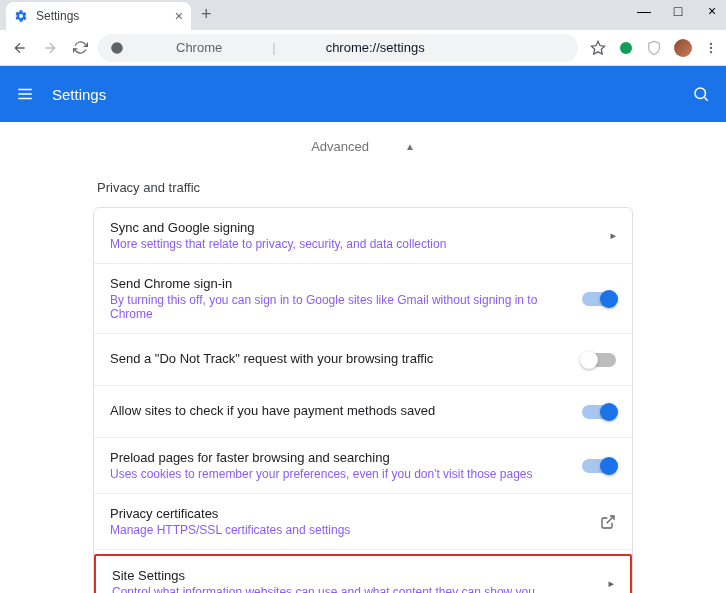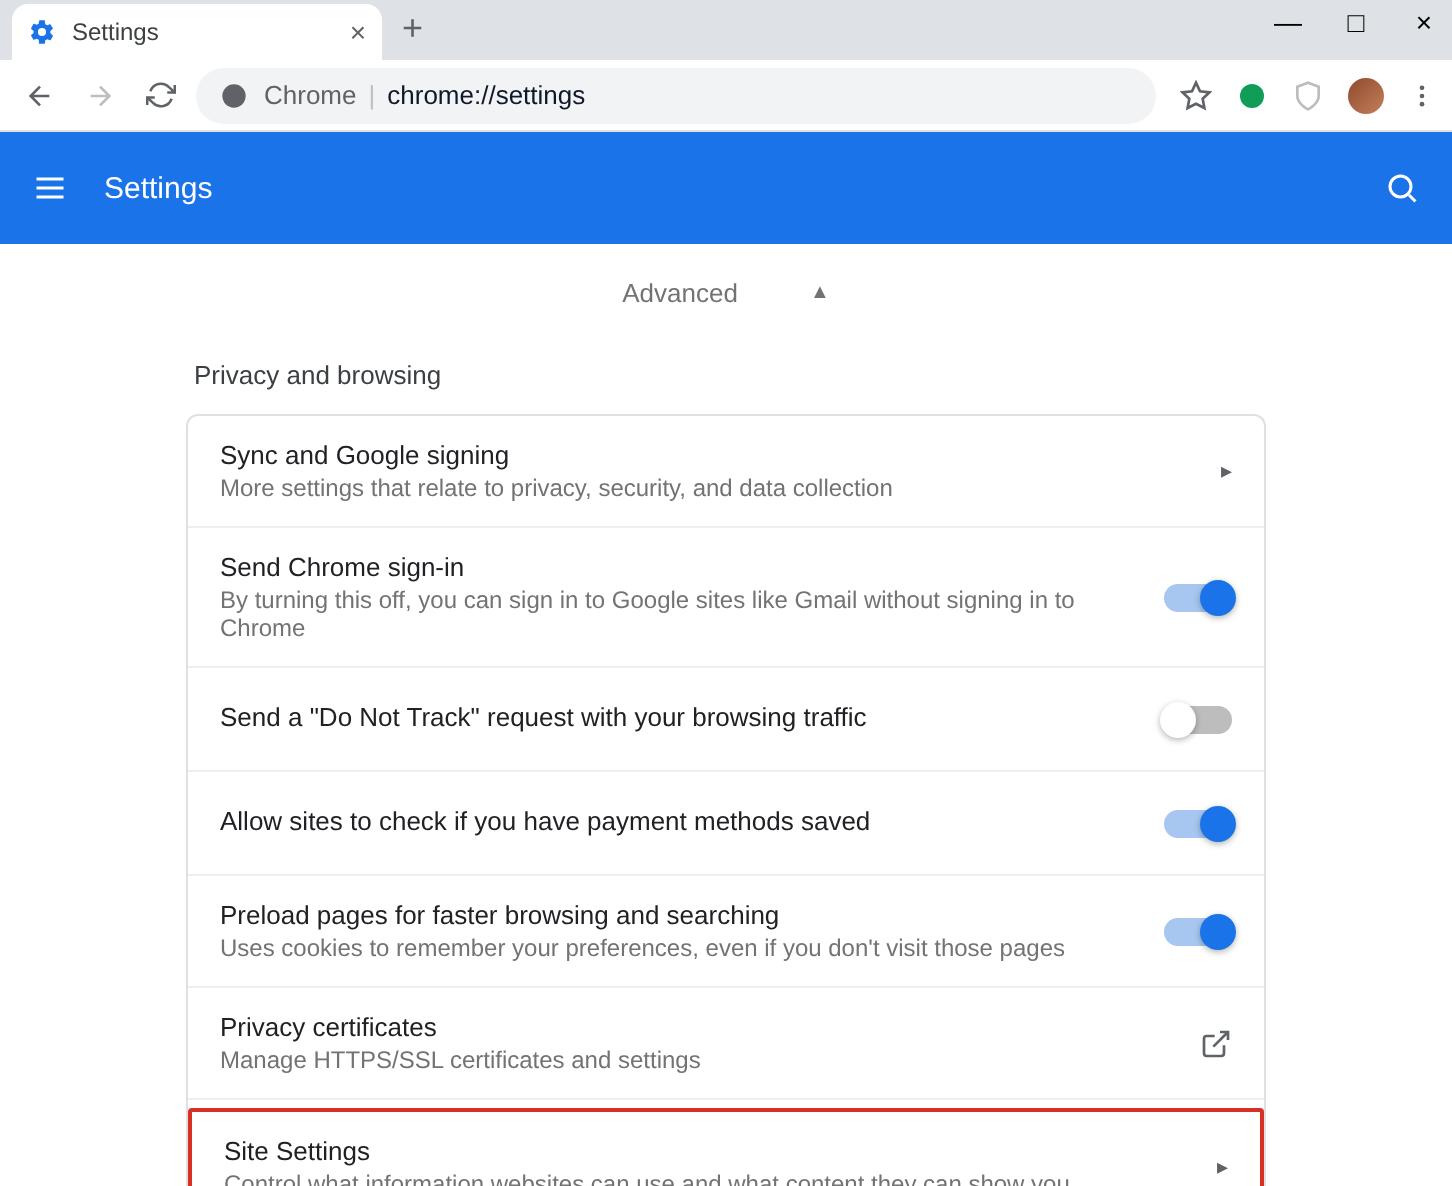--- a/index.html
+++ b/index.html
@@ -11,21 +11,21 @@
     .tab .favicon { margin-right: 8px; color: #1a73e8; }
     .tab .close { margin-left: auto; color: #5f6368; font-size: 14px; }
     .newtab { color: #5f6368; font-size: 18px; margin-left: 10px; margin-bottom: 5px; }
     .win-controls { position: absolute; right: 6px; top: 3px; display: flex; gap: 18px; font-size: 14px; color: #000; }
     .win-controls span { width: 16px; text-align: center; }
 
     
     .toolbar { height: 36px; background: #fff; display: flex; align-items: center; padding: 0 8px; border-bottom: 1px solid #e0e0e0; }
     .toolbar .navbtn { width: 24px; height: 24px; display: flex; align-items: center; justify-content: center; color: #5f6368; margin-right: 6px; }
     .toolbar .navbtn.disabled { color: #bdbdbd; }
-    .omnibox { flex: 1; height: 28px; background: #f1f3f4; border-radius: 14px; display: flex; align-items: center; padding: 0 12px; font-size: 13px; color: #5f6368; }
+    .omnibox { flex: 1; height: 28px; background: #f1f3f4; border-radius: 14px; display: flex; align-items: center; padding: 0 12px; font-size: 13px; color: #5f6368; gap: 44px; }
     .omnibox .label { color: #5f6368; }
     .omnibox .sep { margin: 0 6px; color: #c0c0c0; }
     .omnibox .url { color: #0f172a; }
     .toolbar-right { display: flex; align-items: center; gap: 12px; margin-left: 12px; }
     .toolbar-right span, .toolbar-right div { color: #5f6368; }
     .avatar { width: 18px; height: 18px; border-radius: 50%; background: linear-gradient(135deg, #8e4a2e, #c47f5a); }
 
     
     .appbar { height: 56px; background: #1a73e8; display: flex; align-items: center; padding: 0 16px; color: #fff; }
     .appbar .menu { font-size: 18px; margin-right: 18px; }
@@ -37,21 +37,21 @@
     .advanced { display: flex; align-items: center; justify-content: center; height: 48px; font-size: 13px; color: #737373; gap: 36px; }
     .advanced .arrow { font-size: 10px; }
 
     .section { width: 540px; margin: 0 auto; }
     .section-title { font-size: 13px; color: #3c4043; padding: 10px 4px 12px 4px; font-weight: 500; }
     .card { border: 1px solid #e0e0e0; border-radius: 6px; }
     .row { padding: 12px 16px; border-bottom: 1px solid #eee; display: flex; align-items: center; min-height: 52px; }
     .row:last-child { border-bottom: none; }
     .row .txt { flex: 1; }
     .row .t1 { font-size: 13px; color: #202124; margin-bottom: 2px; }
-    .row .t2 { font-size: 12px; color: #737373; }
+    .row .t2 { font-size: 12px; color: #8b5cf6; }
     .row .ctrl { margin-left: 12px; display: flex; align-items: center; }
 
     
     .row.highlight { border: 2px solid #d93025; margin-top: 4px; margin-bottom: 8px; border-radius: 2px; }
 
     
     .toggle { width: 34px; height: 14px; border-radius: 7px; position: relative; }
     .toggle .knob { width: 18px; height: 18px; border-radius: 50%; position: absolute; top: -2px; box-shadow: 0 1px 3px rgba(0,0,0,0.3); }
     .toggle.on { background: #a8c7f0; }
     .toggle.on .knob { background: #1a73e8; right: -2px; }
@@ -152,21 +152,21 @@
   </span>
 </div>
 
 <div class="content">
   <div class="advanced">
     <span>Advanced</span>
     <span class="arrow">▲</span>
   </div>
 
   <div class="section">
-    <div class="section-title">Privacy and browsing</div>
+    <div class="section-title">Privacy and traffic</div>
     <div class="card" id="rows-card">
         <div class="row">
           <div class="txt">
             <div class="t1">Sync and Google signing</div>
             <div class="t2">More settings that relate to privacy, security, and data collection</div>
           </div>
           <div class="ctrl">
             <span class="chev">▸</span>
           </div>
         </div>

